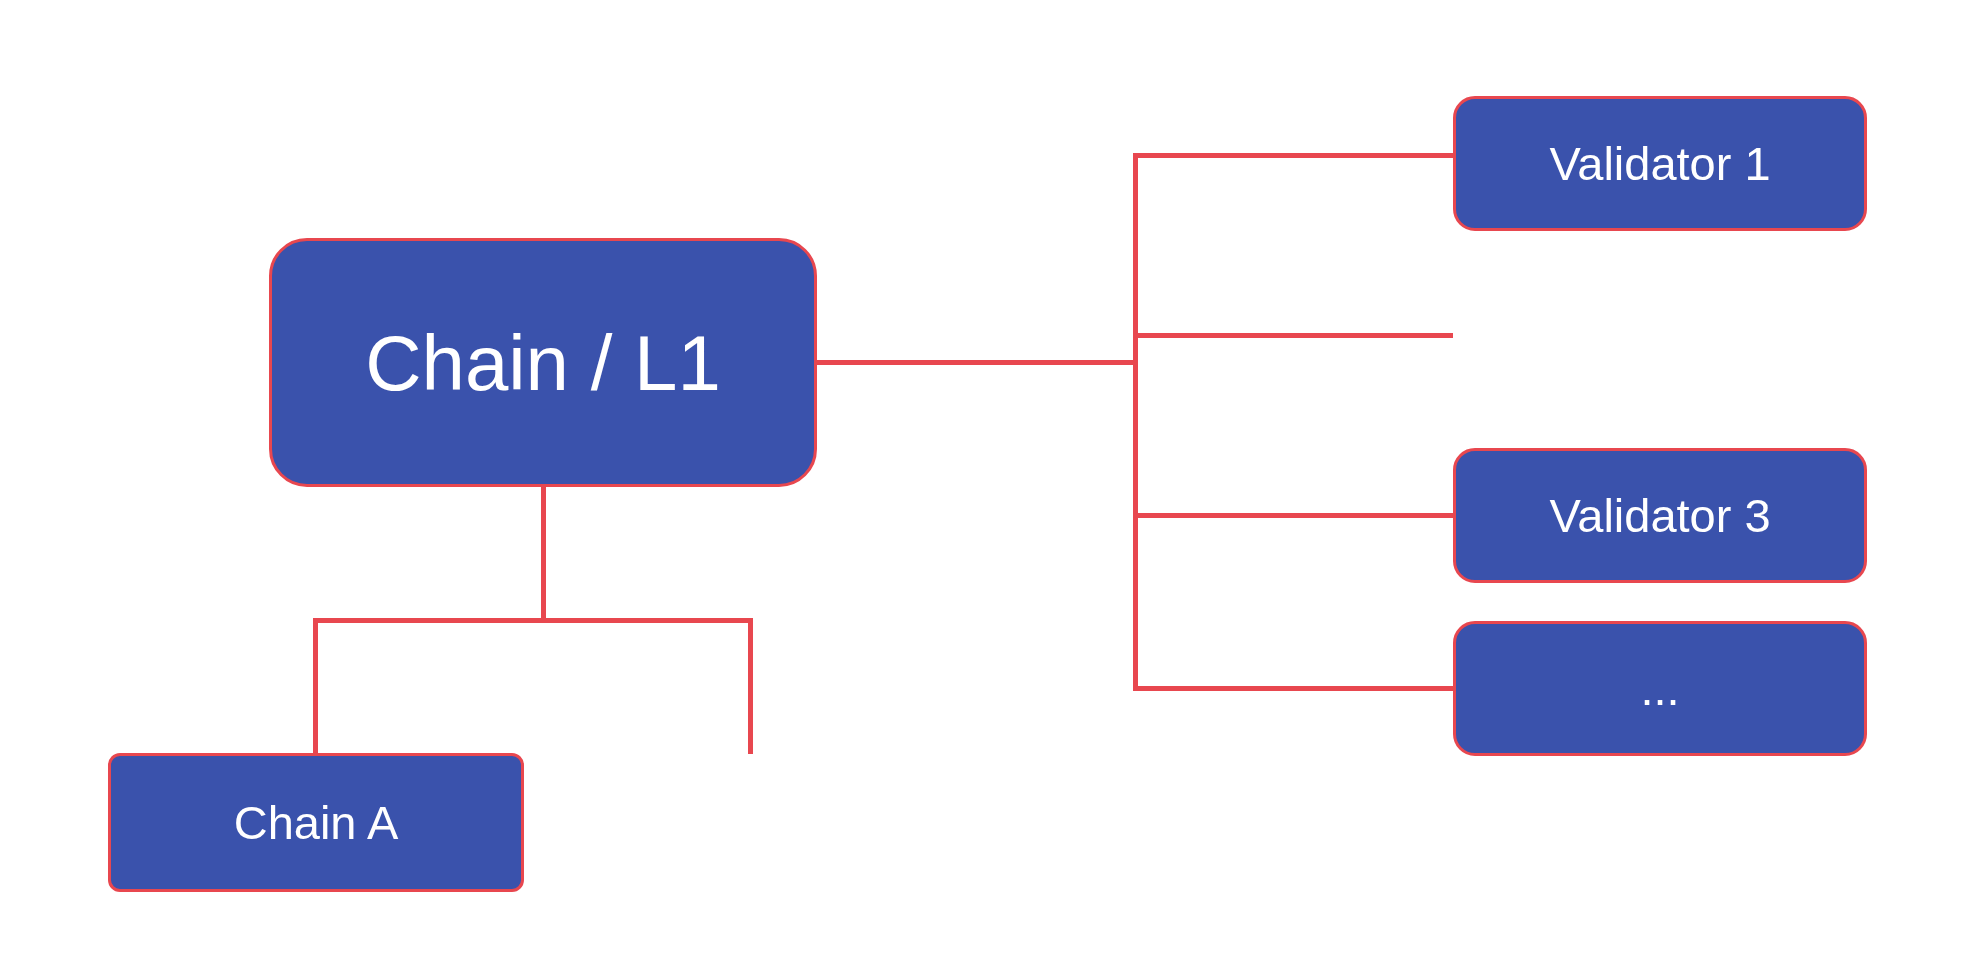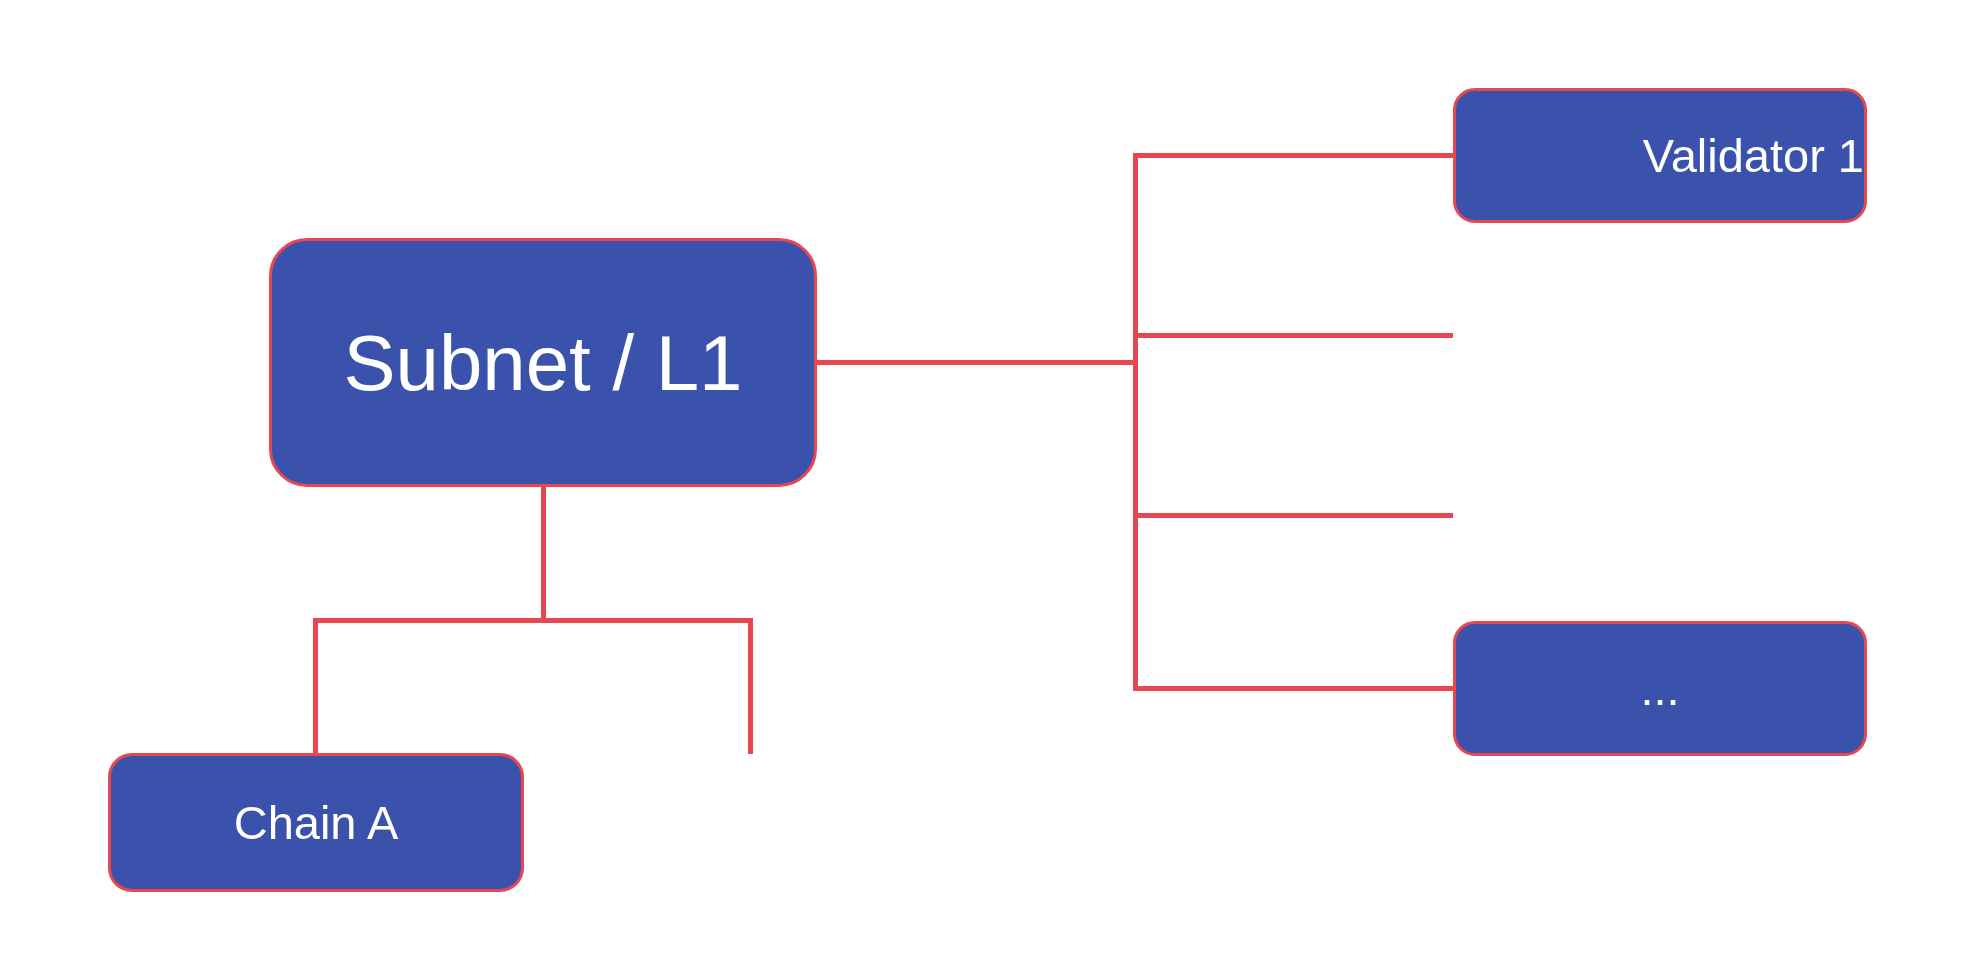--- a/index.html
+++ b/index.html
@@ -32,31 +32,31 @@
     box-sizing:border-box;
     line-height:1;
   }
   .node-subnet{
     left:269px;top:238px;width:548px;height:249px;
     border-radius:38px;
     font-size:78px;
   }
   .node-chain{
     top:753px;width:416px;height:139px;
-    border-radius:24px;
+    border-radius:12px;
     font-size:47px;
   }
   .node-chain-a{left:108px;}
   .node-chain-b{left:582px;}
   .node-validator{
     left:1453px;width:414px;height:135px;
     border-radius:22px;
     font-size:47px;
   }
-  .node-validator-1{top:88px;justify-content:flex-end;}
+  .node-validator-1{top:96px;}
   .node-validator-2{top:268px;}
   .node-validator-3{top:448px;}
   .node-validator-4{top:621px;}
   .edge{
     position:absolute;
     background:var(--connector);
   }
   .edge-h{height:5px;}
   .edge-v{width:5px;}
   
@@ -83,31 +83,34 @@
   <div class="edge edge-h edge-stub-2"></div>
   <div class="edge edge-h edge-stub-3"></div>
   <div class="edge edge-h edge-stub-4"></div>
 
   <div class="edge edge-v edge-subnet-down"></div>
   <div class="edge edge-h edge-branch"></div>
   <div class="edge edge-v edge-chain-a-down"></div>
   <div class="edge edge-v edge-chain-b-down"></div>
 
   <div class="node node-subnet">
-    <span>Subnet / L1</span>
+    <span>Chain / L1</span>
   </div>
 
   <div class="node node-chain node-chain-a">
     <span>Chain A</span>
   </div>
 
 
   <div class="node node-validator node-validator-1">
     <span>Validator 1</span>
   </div>
 
 
+  <div class="node node-validator node-validator-3">
+    <span>Validator 3</span>
+  </div>
 
   <div class="node node-validator node-validator-4">
     <span>...</span>
   </div>
 
 </div>
 
 </body></html>

